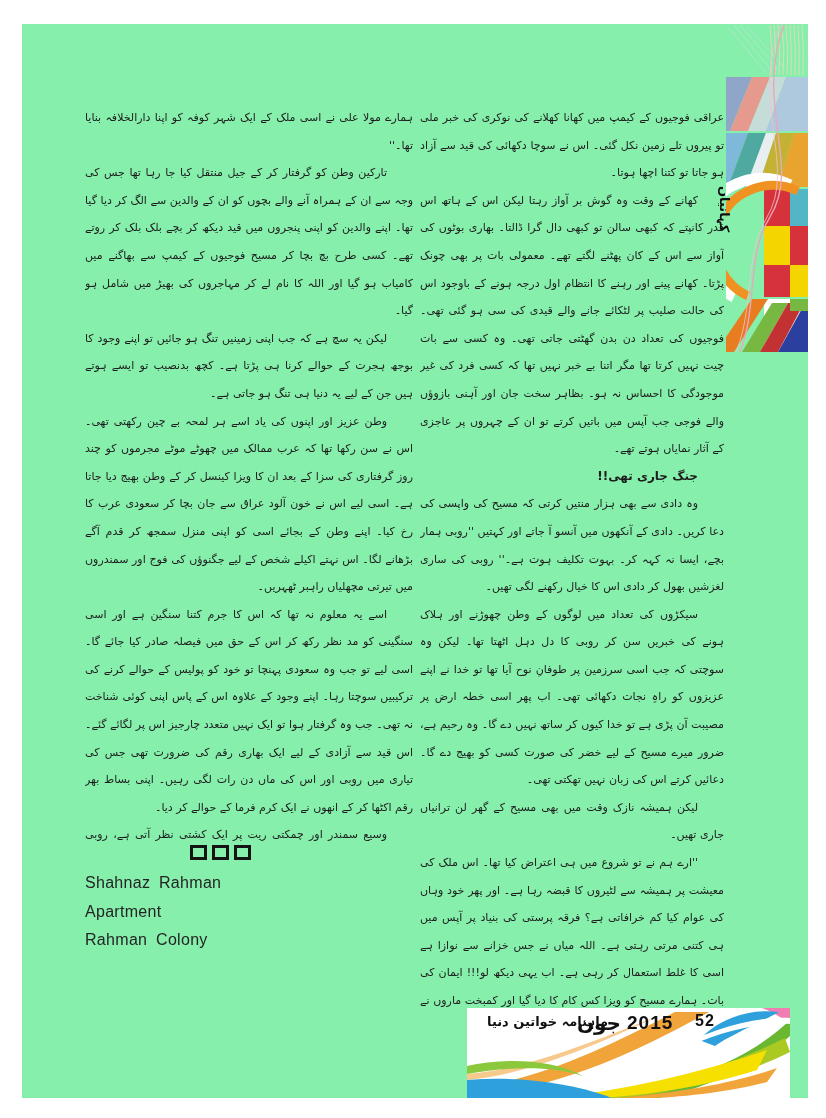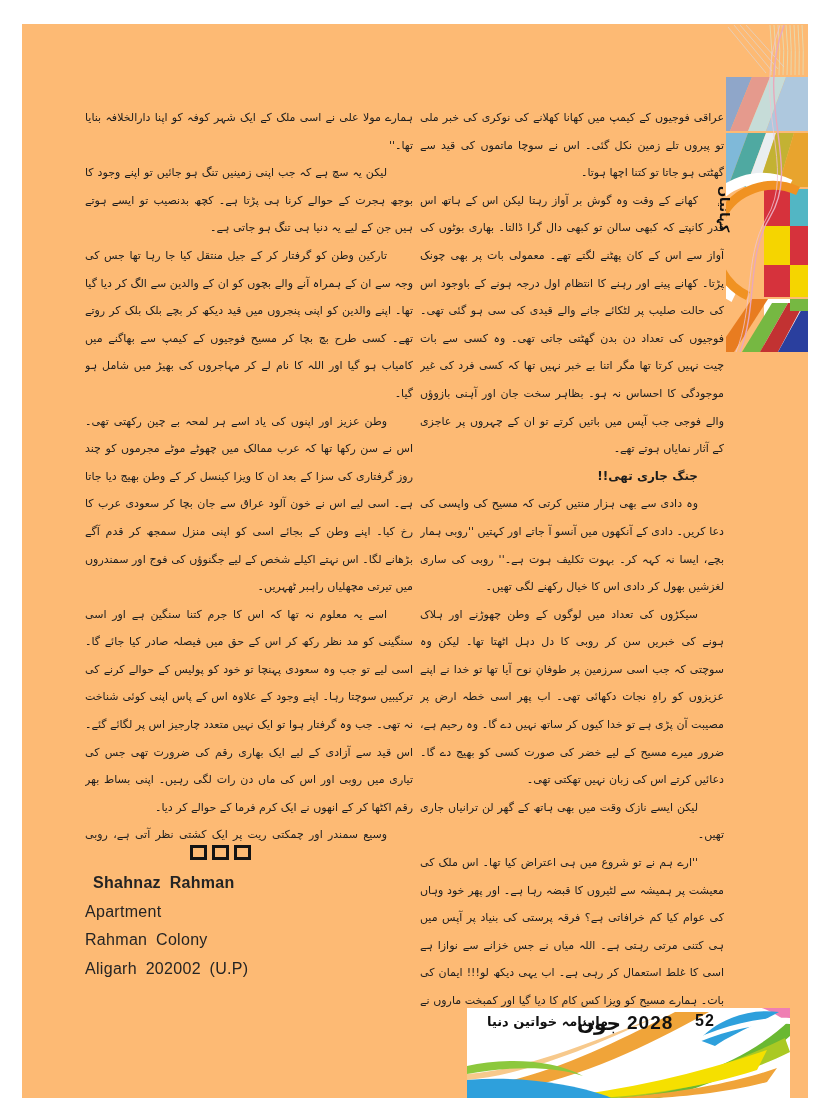--- a/index.html
+++ b/index.html
@@ -2,21 +2,21 @@
 <html lang="ur"><head>
 <meta charset="utf-8">
 <style>
   html,body{margin:0;padding:0;}
   body{
     width:826px;height:1118px;position:relative;background:#ffffff;
     font-family:"DejaVu Sans",sans-serif;overflow:hidden;
   }
   .page{
     position:absolute;left:22px;top:24px;width:786px;height:1074px;
-    background:#fdba74;
+    background:#86efac;
   }
   
   .col{
     position:absolute;direction:rtl;text-align:justify;
     color:#1d1d1d;font-size:11px;line-height:27.6px;
     overflow:hidden;
   }
   .col p{margin:0;text-indent:26px;}
   .col p.noindent{text-indent:0;}
   .col-left{left:63px;top:80px;width:328px;height:742px;}
@@ -33,21 +33,21 @@
     display:inline-block;width:11px;height:9px;
     border:3px solid #141414;margin:0 2.5px;vertical-align:middle;
   }
   
   .author{
     position:absolute;left:63px;top:845px;width:320px;
     font-family:"Liberation Sans",sans-serif;
     font-size:16px;line-height:28.5px;color:#242424;
     letter-spacing:.3px;word-spacing:4px;
   }
-  .author .name{font-weight:bold;margin-left:8px;}
+  .author .name{font-weight:normal;}
   
   .side-art{position:absolute;left:704px;top:1px;width:82px;height:327px;}
   .side-tab{
     position:absolute;left:710px;top:162px;
     transform:rotate(90deg);transform-origin:0 0;
     direction:rtl;font-size:13px;font-weight:bold;color:#111;
     white-space:nowrap;
   }
   
   .footer{
@@ -63,45 +63,44 @@
   .f-year{position:absolute;left:160px;top:2px;font-family:"Liberation Sans",sans-serif;font-size:19px;font-weight:bold;letter-spacing:1px;}
   .f-page{position:absolute;left:228px;top:2px;font-family:"Liberation Sans",sans-serif;font-size:16px;font-weight:bold;letter-spacing:1px;}
 </style>
 </head>
 <body>
 
 <div class="page">
 
   <div class="col col-left">
     <p class="noindent">ہمارے مولا علی نے اسی ملک کے ایک شہر کوفہ کو اپنا دارالخلافہ بنایا تھا۔''</p>
+    <p>تارکین وطن کو گرفتار کر کے جیل منتقل کیا جا رہا تھا جس کی وجہ سے ان کے ہمراہ آنے والے بچوں کو ان کے والدین سے الگ کر دیا گیا تھا۔ اپنے والدین کو اپنی پنجروں میں قید دیکھ کر بچے بلک بلک کر روتے تھے۔ کسی طرح بچ بچا کر مسیح فوجیوں کے کیمپ سے بھاگنے میں کامیاب ہو گیا اور اللہ کا نام لے کر مہاجروں کی بھیڑ میں شامل ہو گیا۔</p>
     <p>لیکن یہ سچ ہے کہ جب اپنی زمینیں تنگ ہو جائیں تو اپنے وجود کا بوجھ ہجرت کے حوالے کرنا ہی پڑتا ہے۔ کچھ بدنصیب تو ایسے ہوتے ہیں جن کے لیے یہ دنیا ہی تنگ ہو جاتی ہے۔</p>
-    <p>تارکین وطن کو گرفتار کر کے جیل منتقل کیا جا رہا تھا جس کی وجہ سے ان کے ہمراہ آنے والے بچوں کو ان کے والدین سے الگ کر دیا گیا تھا۔ اپنے والدین کو اپنی پنجروں میں قید دیکھ کر بچے بلک بلک کر روتے تھے۔ کسی طرح بچ بچا کر مسیح فوجیوں کے کیمپ سے بھاگنے میں کامیاب ہو گیا اور اللہ کا نام لے کر مہاجروں کی بھیڑ میں شامل ہو گیا۔</p>
     <p>وطن عزیز اور اپنوں کی یاد اسے ہر لمحہ بے چین رکھتی تھی۔ اس نے سن رکھا تھا کہ عرب ممالک میں چھوٹے موٹے مجرموں کو چند روز گرفتاری کی سزا کے بعد ان کا ویزا کینسل کر کے وطن بھیج دیا جاتا ہے۔ اسی لیے اس نے خون آلود عراق سے جان بچا کر سعودی عرب کا رخ کیا۔ اپنے وطن کے بجائے اسی کو اپنی منزل سمجھ کر قدم آگے بڑھانے لگا۔ اس نہتے اکیلے شخص کے لیے جگنوؤں کی فوج اور سمندروں میں تیرتی مچھلیاں راہبر ٹھہریں۔</p>
     <p>اسے یہ معلوم نہ تھا کہ اس کا جرم کتنا سنگین ہے اور اسی سنگینی کو مد نظر رکھ کر اس کے حق میں فیصلہ صادر کیا جائے گا۔ اسی لیے تو جب وہ سعودی پہنچا تو خود کو پولیس کے حوالے کرنے کی ترکیبیں سوچتا رہا۔ اپنے وجود کے علاوہ اس کے پاس اپنی کوئی شناخت نہ تھی۔ جب وہ گرفتار ہوا تو ایک نہیں متعدد چارجیز اس پر لگائے گئے۔ اس قید سے آزادی کے لیے ایک بھاری رقم کی ضرورت تھی جس کی تیاری میں روبی اور اس کی ماں دن رات لگی رہیں۔ اپنی بساط بھر رقم اکٹھا کر کے انھوں نے ایک کرم فرما کے حوالے کر دیا۔</p>
     <p>وسیع سمندر اور چمکتی ریت پر ایک کشتی نظر آتی ہے، روبی افق کی آخری کرن اوجھل ہونے تک اسے دیکھتی ہے۔ موت سے پہلے آنے والی ہچکیاں اسے روز آتی ہیں مگر وہ زندہ ہے۔ کیونکہ مسیح کی واپسی کی امیدیں ہنوز برقرار ہیں۔</p>
   </div>
 
   <div class="divider">
     <span class="sq"></span><span class="sq"></span><span class="sq"></span>
   </div>
 
   <div class="author">
     <div class="name">Shahnaz Rahman</div>
     <div>Apartment</div>
     <div>Rahman Colony</div>
-    <div>Aligarh 202002 (U.P)</div>
   </div>
 
   <div class="col col-right">
-    <p class="noindent">عراقی فوجیوں کے کیمپ میں کھانا کھلانے کی نوکری کی خبر ملی تو پیروں تلے زمین نکل گئی۔ اس نے سوچا ماتموں کی قید سے گھٹتی ہو جاتا تو کتنا اچھا ہوتا۔</p>
+    <p class="noindent">عراقی فوجیوں کے کیمپ میں کھانا کھلانے کی نوکری کی خبر ملی تو پیروں تلے زمین نکل گئی۔ اس نے سوچا دکھائی کی قید سے آزاد ہو جاتا تو کتنا اچھا ہوتا۔</p>
     <p>کھانے کے وقت وہ گوش بر آواز رہتا لیکن اس کے ہاتھ اس قدر کانپتے کہ کبھی سالن تو کبھی دال گرا ڈالتا۔ بھاری بوٹوں کی آواز سے اس کے کان پھٹنے لگتے تھے۔ معمولی بات پر بھی چونک پڑتا۔ کھانے پینے اور رہنے کا انتظام اول درجہ ہونے کے باوجود اس کی حالت صلیب پر لٹکائے جانے والے قیدی کی سی ہو گئی تھی۔ فوجیوں کی تعداد دن بدن گھٹتی جاتی تھی۔ وہ کسی سے بات چیت نہیں کرتا تھا مگر اتنا بے خبر نہیں تھا کہ کسی فرد کی غیر موجودگی کا احساس نہ ہو۔ بظاہر سخت جان اور آہنی بازوؤں والے فوجی جب آپس میں باتیں کرتے تو ان کے چہروں پر عاجزی کے آثار نمایاں ہوتے تھے۔</p>
     <p class="urdu-heading">جنگ جاری تھی!!</p>
     <p>وہ دادی سے بھی ہزار منتیں کرتی کہ مسیح کی واپسی کی دعا کریں۔ دادی کے آنکھوں میں آنسو آ جاتے اور کہتیں ''روبی ہمار بچے، ایسا نہ کہہ کر۔ بہوت تکلیف ہوت ہے۔'' روبی کی ساری لغزشیں بھول کر دادی اس کا خیال رکھنے لگی تھیں۔</p>
     <p>سیکڑوں کی تعداد میں لوگوں کے وطن چھوڑنے اور ہلاک ہونے کی خبریں سن کر روبی کا دل دہل اٹھتا تھا۔ لیکن وہ سوچتی کہ جب اسی سرزمین پر طوفانِ نوح آیا تھا تو خدا نے اپنے عزیزوں کو راہِ نجات دکھائی تھی۔ اب پھر اسی خطہ ارض پر مصیبت آن پڑی ہے تو خدا کیوں کر ساتھ نہیں دے گا۔ وہ رحیم ہے، ضرور میرے مسیح کے لیے خضر کی صورت کسی کو بھیج دے گا۔ دعائیں کرتے اس کی زبان نہیں تھکتی تھی۔</p>
-    <p>لیکن ایسے نازک وقت میں بھی ہاتھ کے گھر لن ترانیاں جاری تھیں۔</p>
+    <p>لیکن ہمیشہ نازک وقت میں بھی مسیح کے گھر لن ترانیاں جاری تھیں۔</p>
     <p>''ارے ہم نے تو شروع میں ہی اعتراض کیا تھا۔ اس ملک کی معیشت پر ہمیشہ سے لٹیروں کا قبضہ رہا ہے۔ اور پھر خود وہاں کی عوام کیا کم خرافاتی ہے؟ فرقہ پرستی کی بنیاد پر آپس میں ہی کتنی مرتی رہتی ہے۔ اللہ میاں نے جس خزانے سے نوازا ہے اسی کا غلط استعمال کر رہی ہے۔ اب یہی دیکھ لو!!! ایمان کی بات۔ ہمارے مسیح کو ویزا کس کام کا دیا گیا اور کمبخت ماروں نے لے جا کر جھونک کہاں دیا''۔</p>
 
   </div>
 
   <svg class="side-art" viewBox="0 0 82 327" xmlns="http://www.w3.org/2000/svg">
 
     <g stroke="#e4dbb2" stroke-width="0.9" fill="none">
       <path d="M44,0 q3,26 1,50"></path>
         <path d="M48,0 q3,26 1,50"></path>
         <path d="M52,0 q3,26 1,50"></path>
@@ -172,18 +171,18 @@
 
       <path d="M0,66 C42,58 88,58 116,68 C84,50 34,50 0,58 Z" fill="#8cc83c"></path>
 
       <path d="M0,90 L0,72 C48,68 100,74 140,88 L144,90 Z" fill="#2ea0dc"></path>
 
       <path d="M210,44 C250,24 290,14 323,16 L323,10 C284,8 244,22 204,42 Z" fill="#ffffff"></path>
     </svg>
     <div class="footer-text">
       <span class="f-mag">ماہنامہ خواتین دنیا</span>
       <span class="f-month">جون</span>
-      <span class="f-year">2028</span>
+      <span class="f-year">2015</span>
       <span class="f-page">52</span>
     </div>
   </div>
 
 </div>
 
 </body></html>

